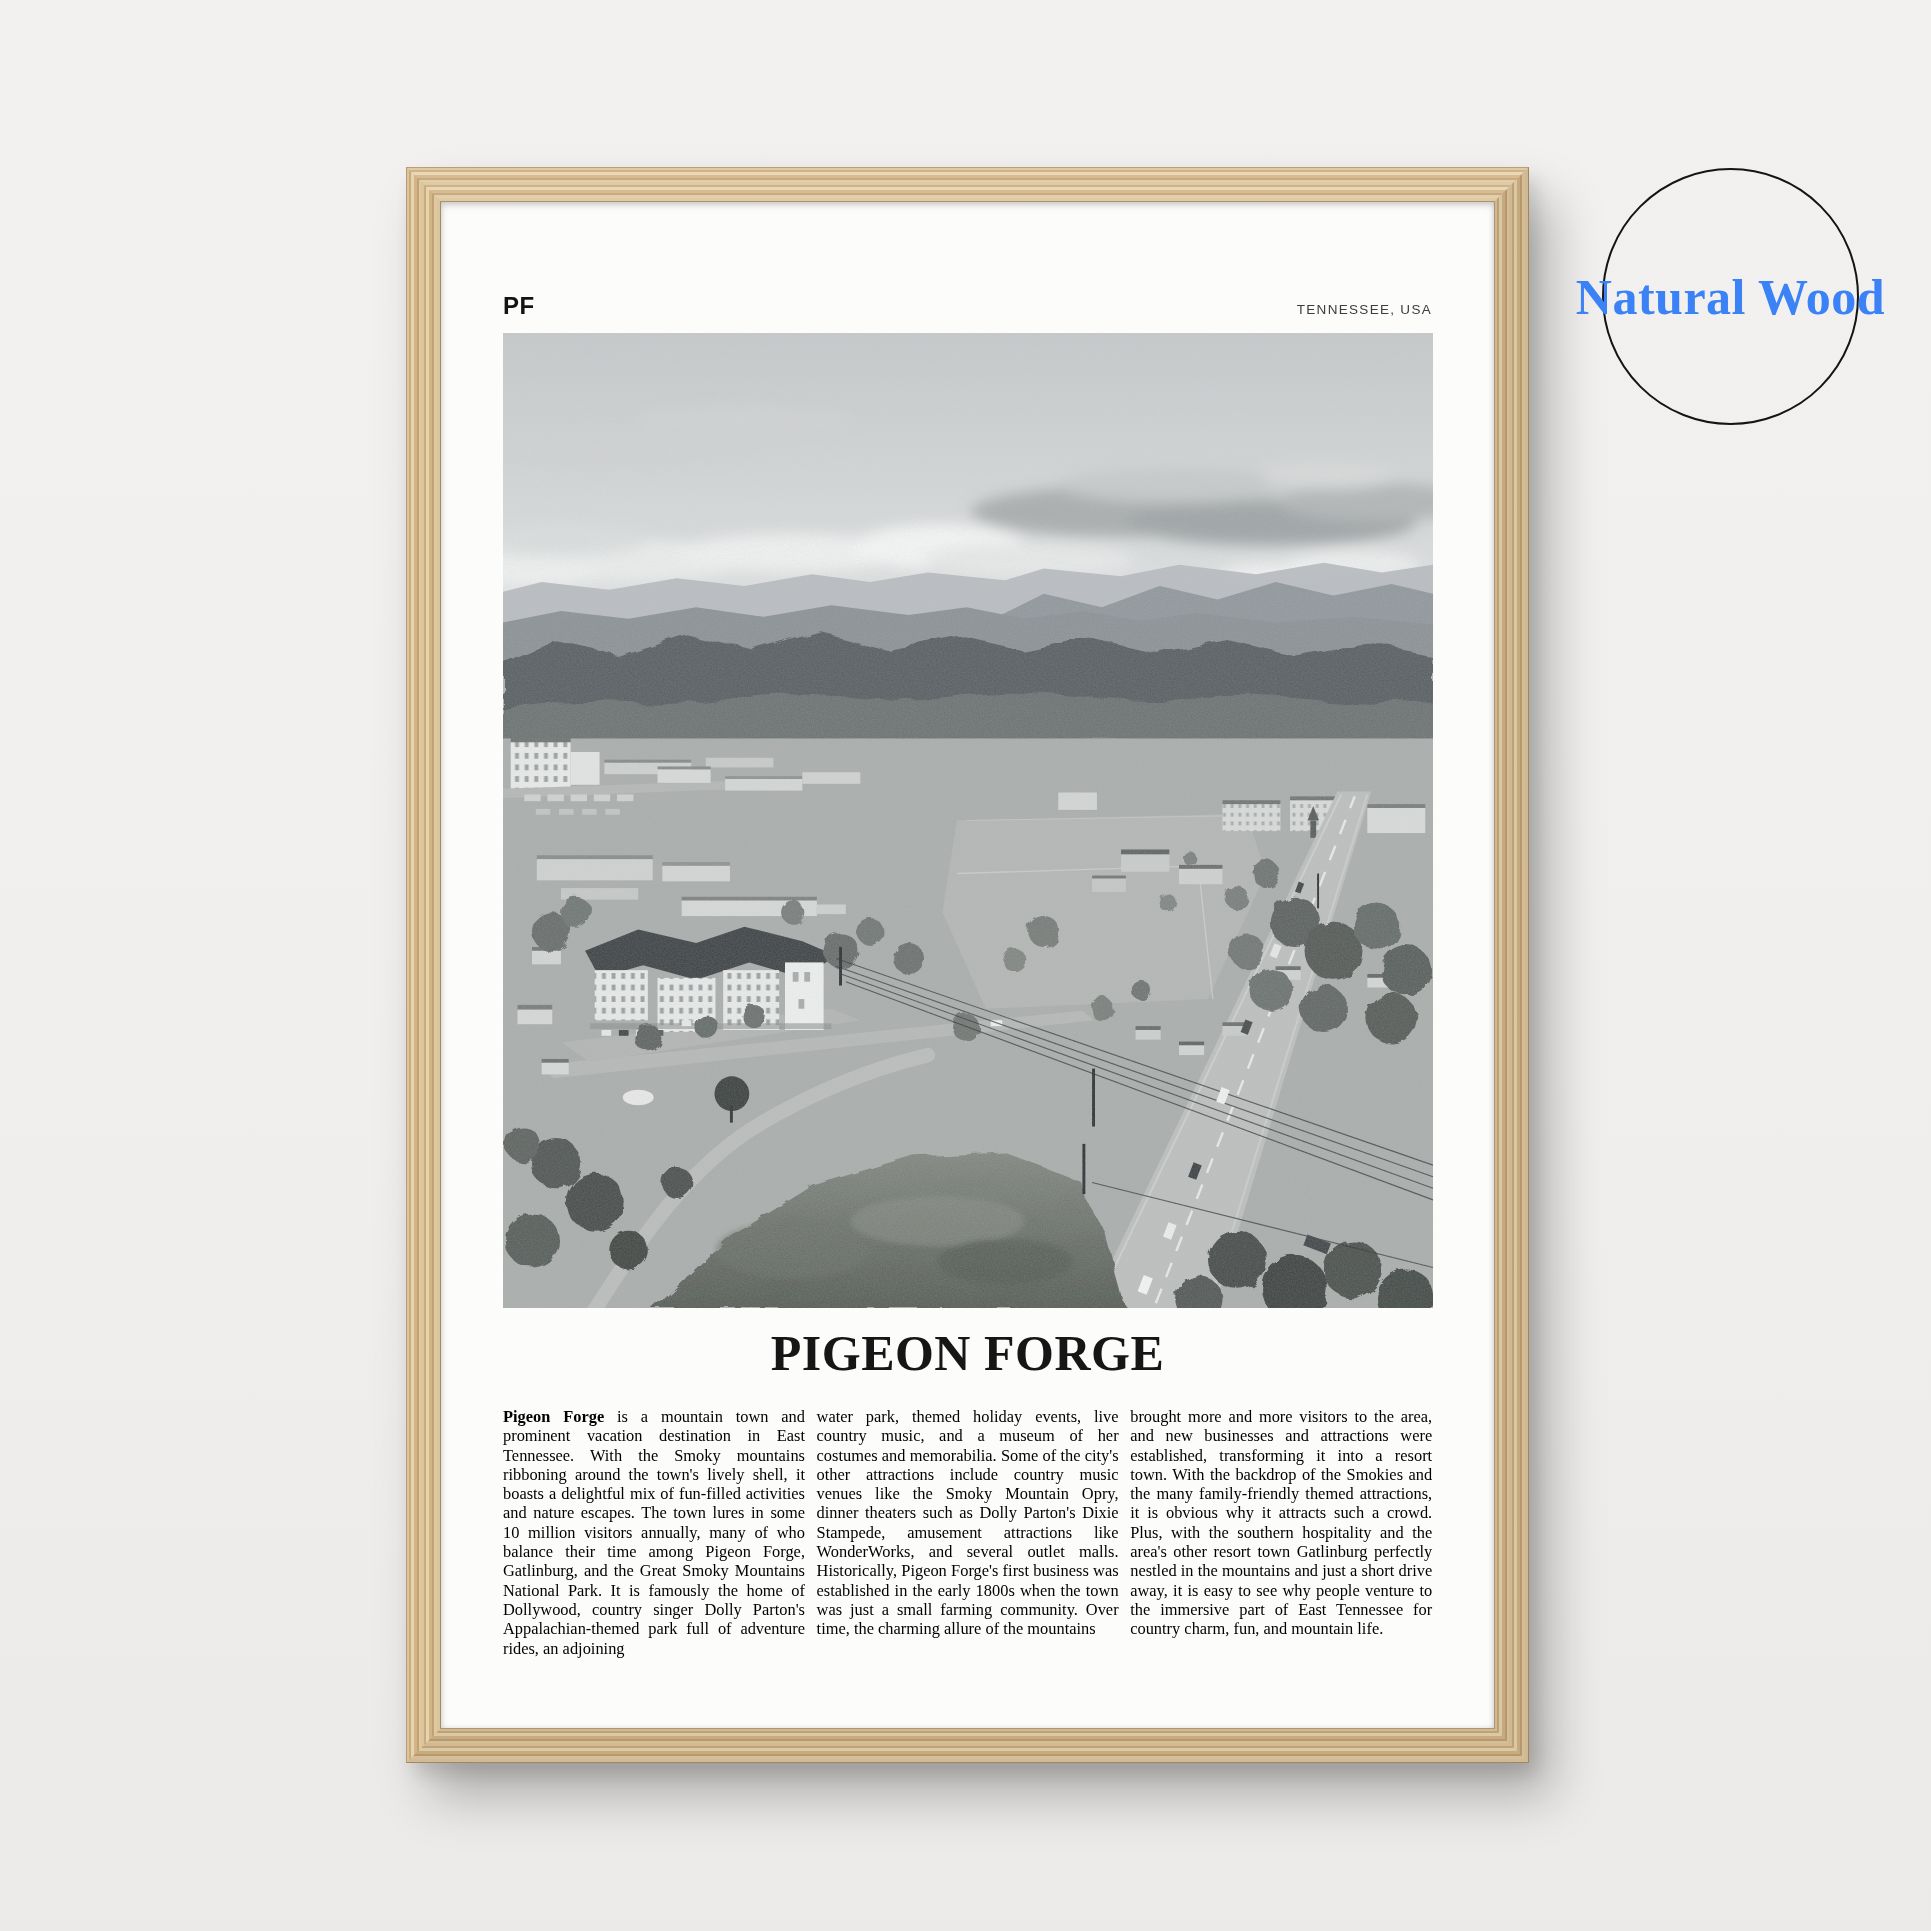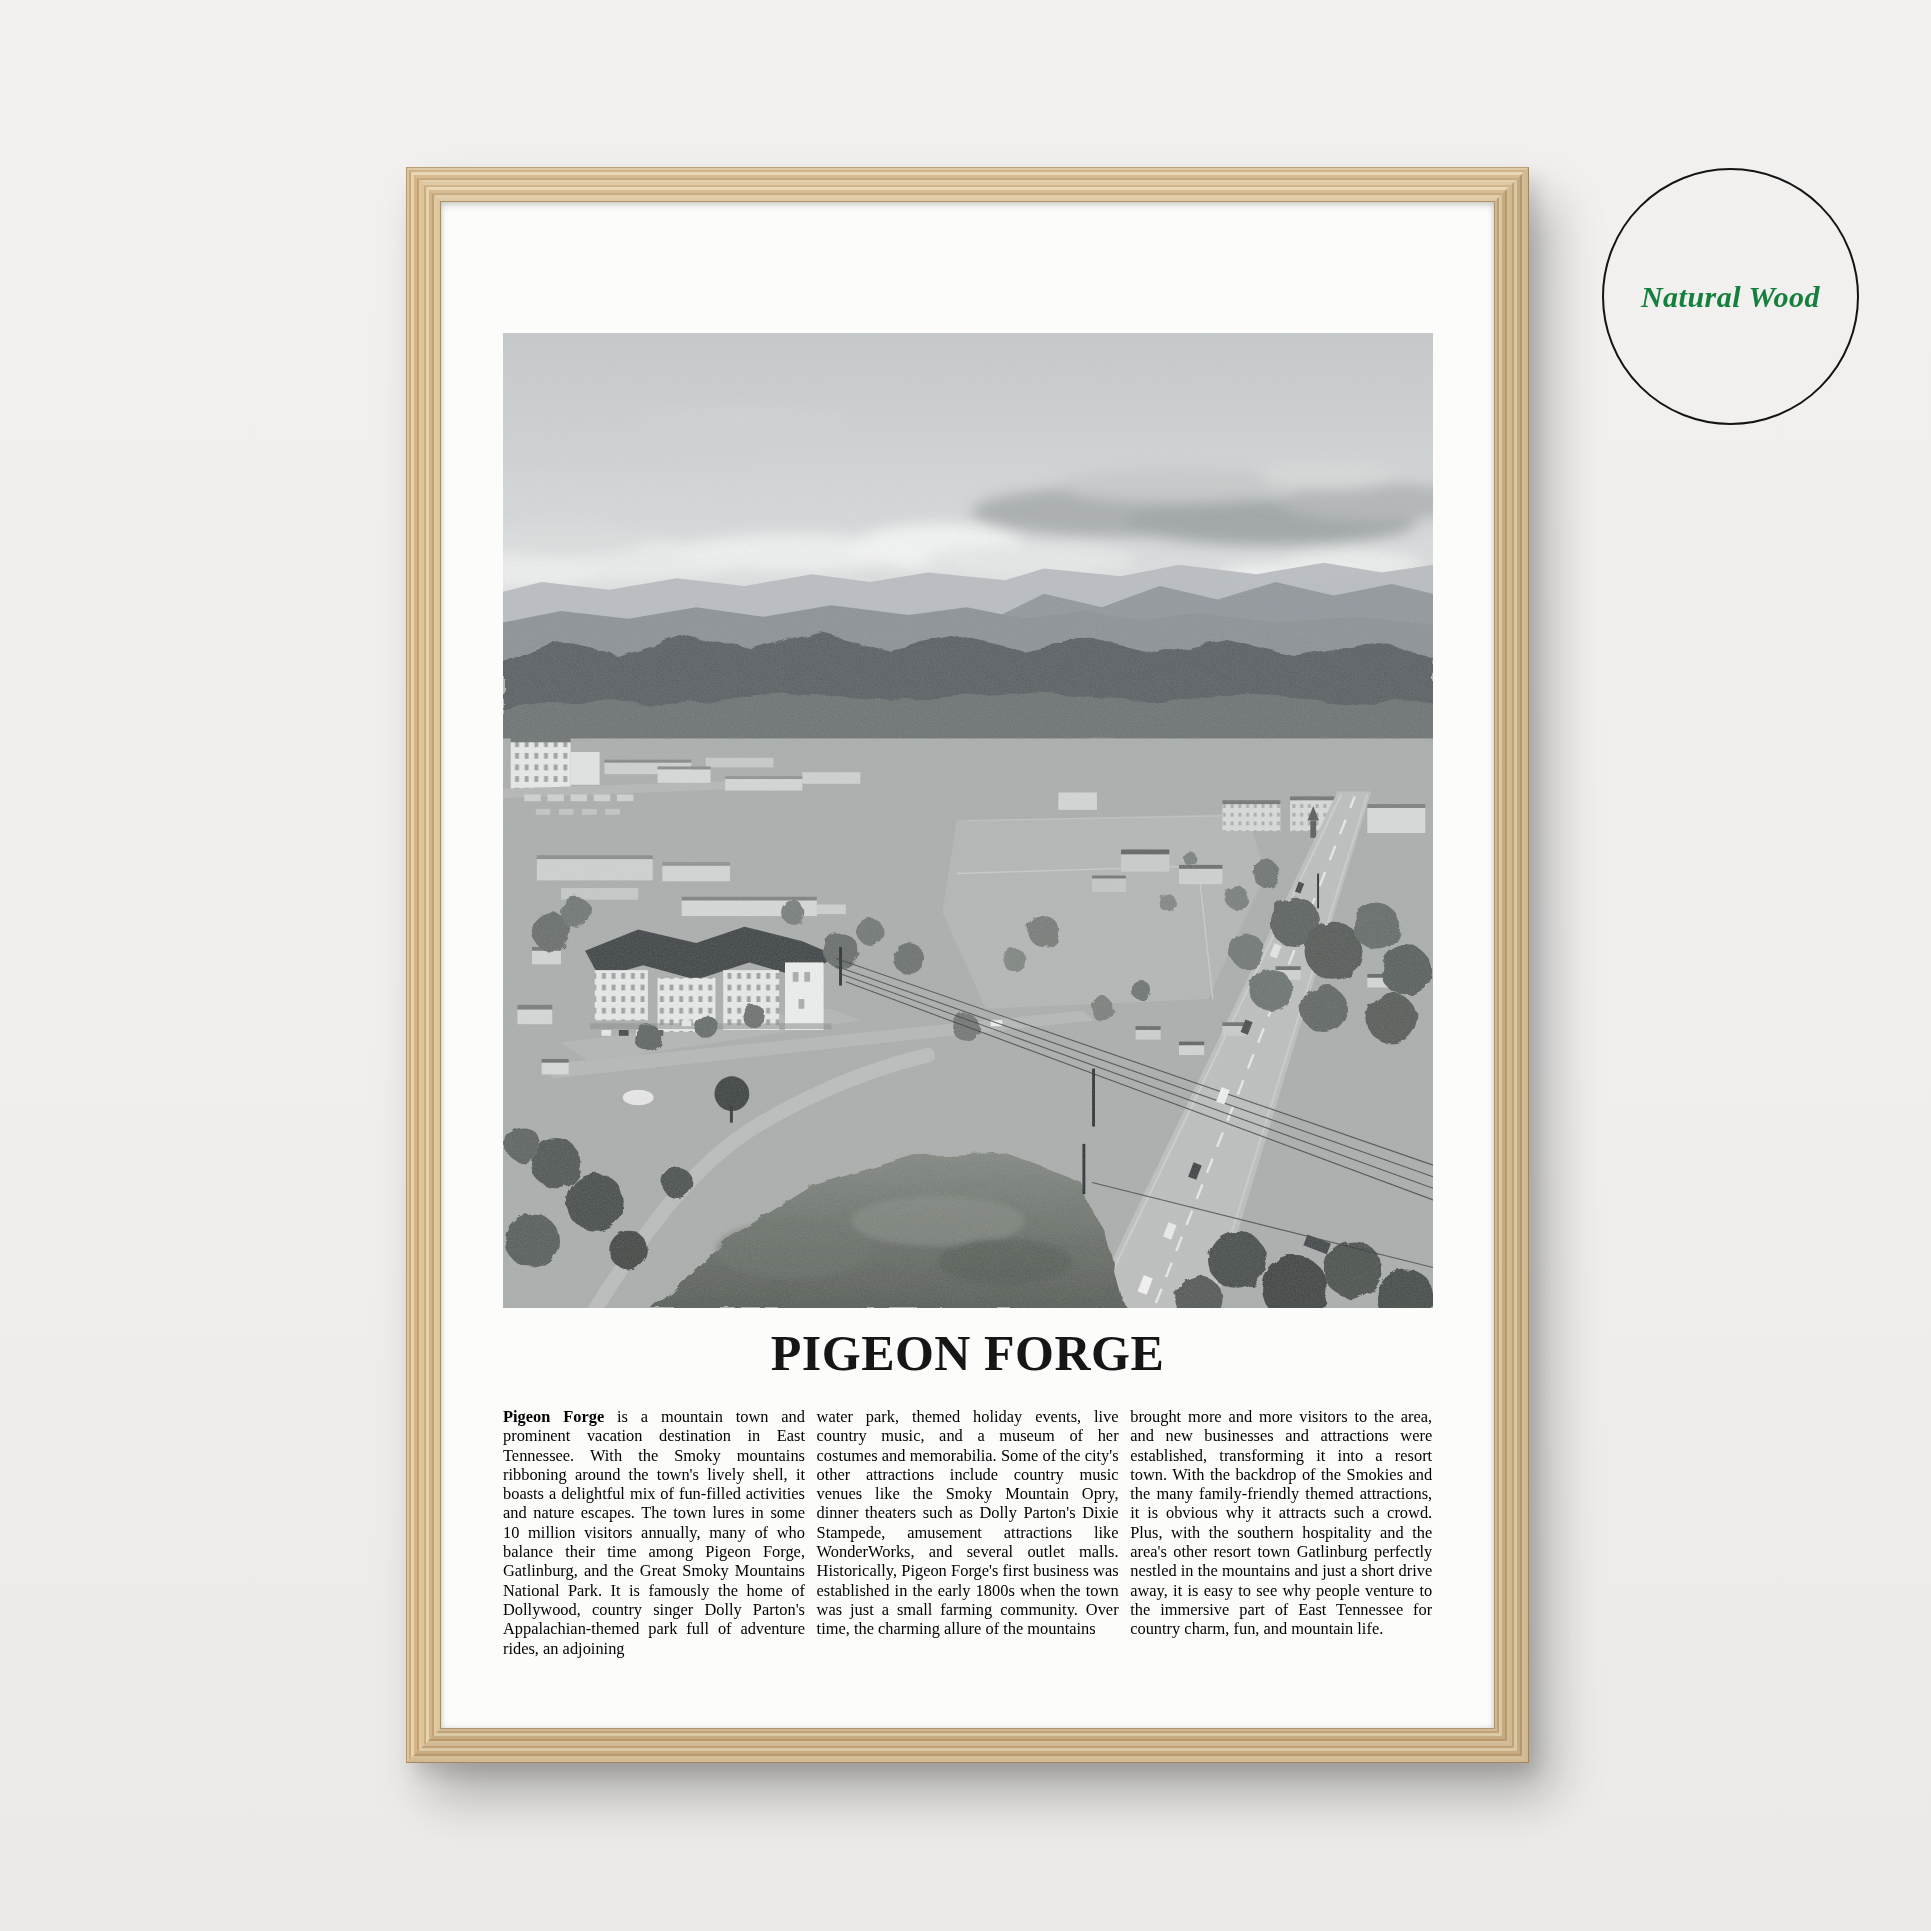--- a/index.html
+++ b/index.html
@@ -39,35 +39,39 @@
   .photo svg{display:block;width:100%;height:100%;}
   .p-title{position:absolute;left:0;right:0;top:1123px;text-align:center;
            font-size:50px;font-weight:bold;letter-spacing:0.5px;color:#161616;line-height:1.15;}
   .p-cols{position:absolute;left:62px;top:1205px;width:930px;display:flex;gap:11.6px;}
   .col{width:302px;font-size:16.4px;line-height:19.3px;text-align:justify;color:#000000;}
   .col .lead{font-weight:bold;}
 
   
   .badge{position:absolute;left:1602px;top:168px;width:257px;height:257px;border-radius:50%;
          border:2.4px solid #141414;display:flex;align-items:center;justify-content:center;box-sizing:border-box;}
-  .badge span{font-size:30px;font-weight:bold;color:#15803d;white-space:nowrap;letter-spacing:0.5px;font-style:italic;}
+  .badge span{font-size:50px;font-weight:bold;color:#3b82f6;white-space:nowrap;letter-spacing:0.5px;}
 </style>
 </head>
 <body>
 
 <div class="stage">
 
   <div class="frame">
     <div class="wood top"></div>
     <div class="wood bottom"></div>
     <div class="wood left"></div>
     <div class="wood right"></div>
     <div class="frame-edge"></div>
 
     <div class="poster">
+      <div class="p-header">
+        <span class="monogram">PF</span>
+        <span class="location">TENNESSEE, USA</span>
+      </div>
 
       <div class="photo">
         <svg viewBox="0 0 963 1010" preserveAspectRatio="none" role="img">
           <defs>
             <clipPath id="ph">
                 <rect x="0" y="0" width="963" height="1010"></rect>
               </clipPath>
             <linearGradient id="skyG" x1="0" y1="0" x2="0" y2="1">
               <stop offset="0" stop-color="#c6c9cb"></stop>
                 <stop offset=".6" stop-color="#d8dbdc"></stop>

